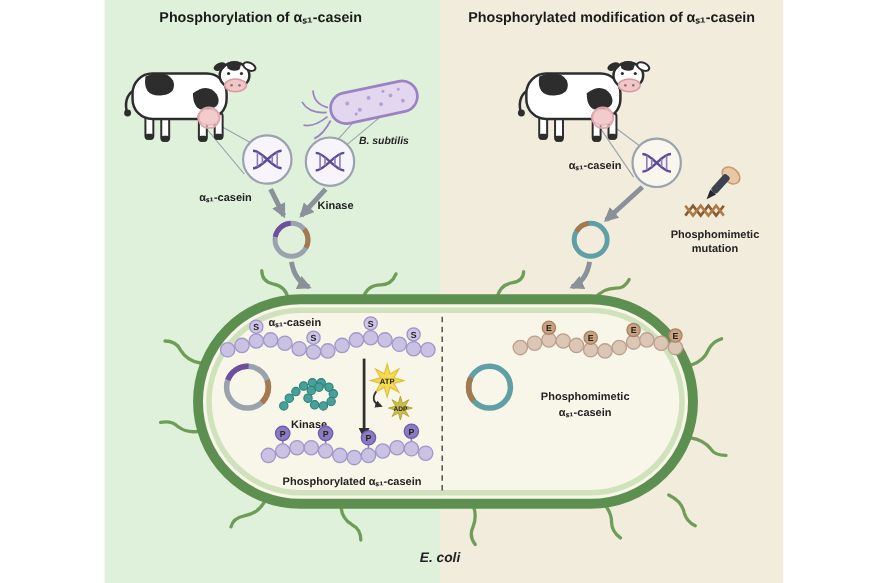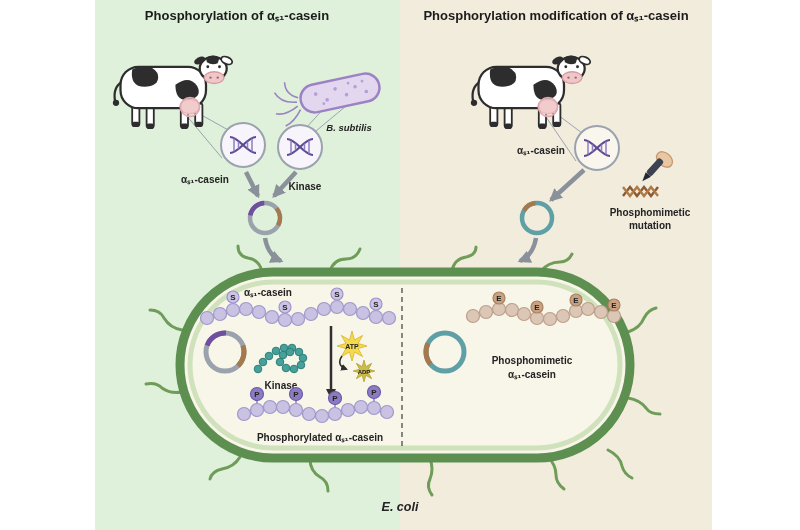--- a/index.html
+++ b/index.html
@@ -21,21 +21,21 @@
 </style>
 </head>
 <body>
 
 <div class="stage">
 
   <div class="panel panel-left"></div>
   <div class="panel panel-right"></div>
 
   <div class="title title-left">Phosphorylation of αₛ₁-casein</div>
-  <div class="title title-right">Phosphorylation modification of αₛ₁-casein</div>
+  <div class="title title-right">Phosphorylated modification of αₛ₁-casein</div>
 
   <svg class="art" width="800" height="530" viewBox="0 0 800 530">
     <defs>
       <marker id="arrowGray" viewBox="0 0 10 10" refX="8" refY="5" markerWidth="13" markerHeight="13" markerUnits="userSpaceOnUse" orient="auto">
         <path d="M0,0 L10,5 L0,10 z" fill="#8a919b"></path>
       </marker>
       <marker id="arrowDark" viewBox="0 0 10 10" refX="7" refY="5" markerWidth="10" markerHeight="10" markerUnits="userSpaceOnUse" orient="auto">
         <path d="M0,0 L10,5 L0,10 z" fill="#2f2f2f"></path>
       </marker>
       <marker id="arrowDarkSm" viewBox="0 0 10 10" refX="7" refY="5" markerWidth="7" markerHeight="7" markerUnits="userSpaceOnUse" orient="auto">

